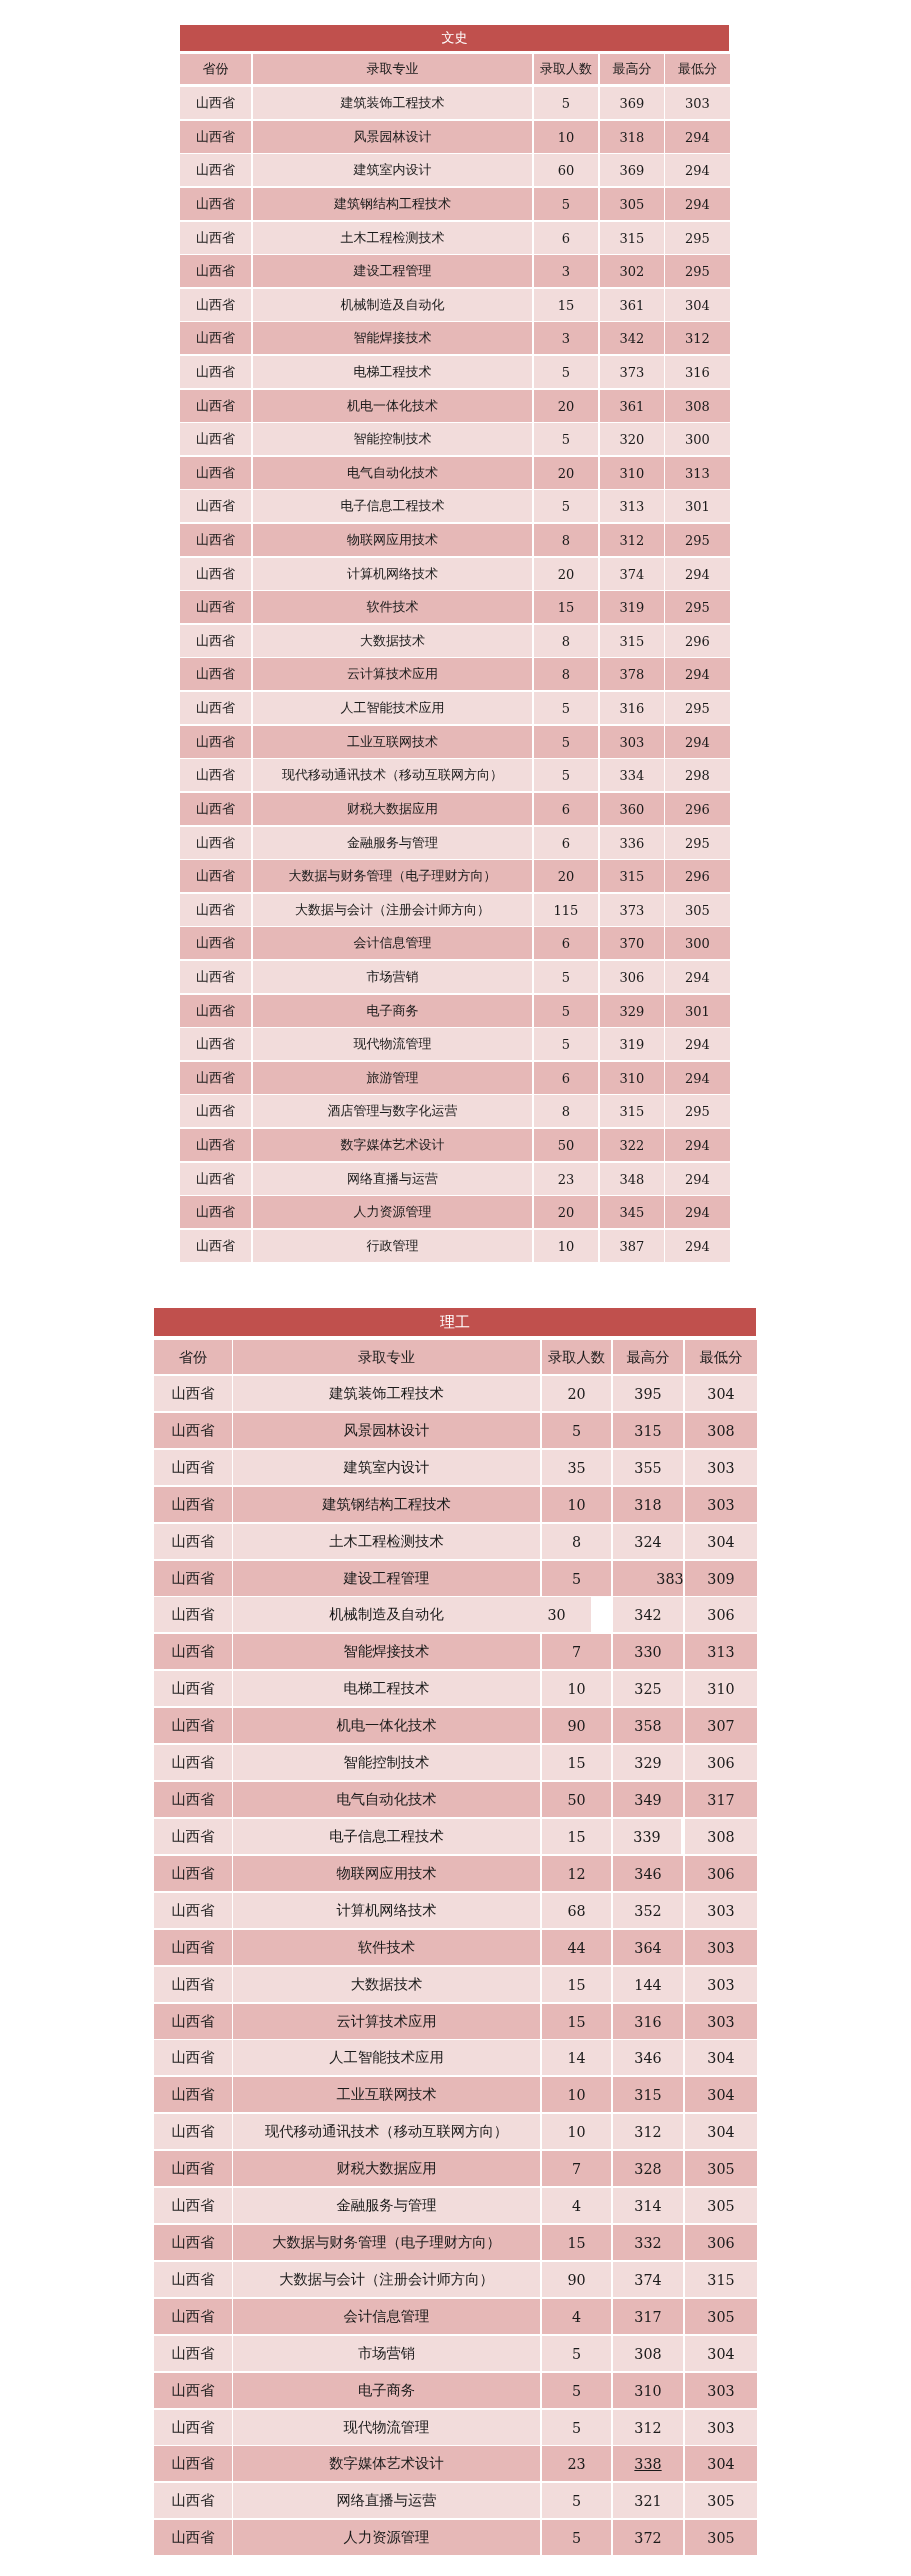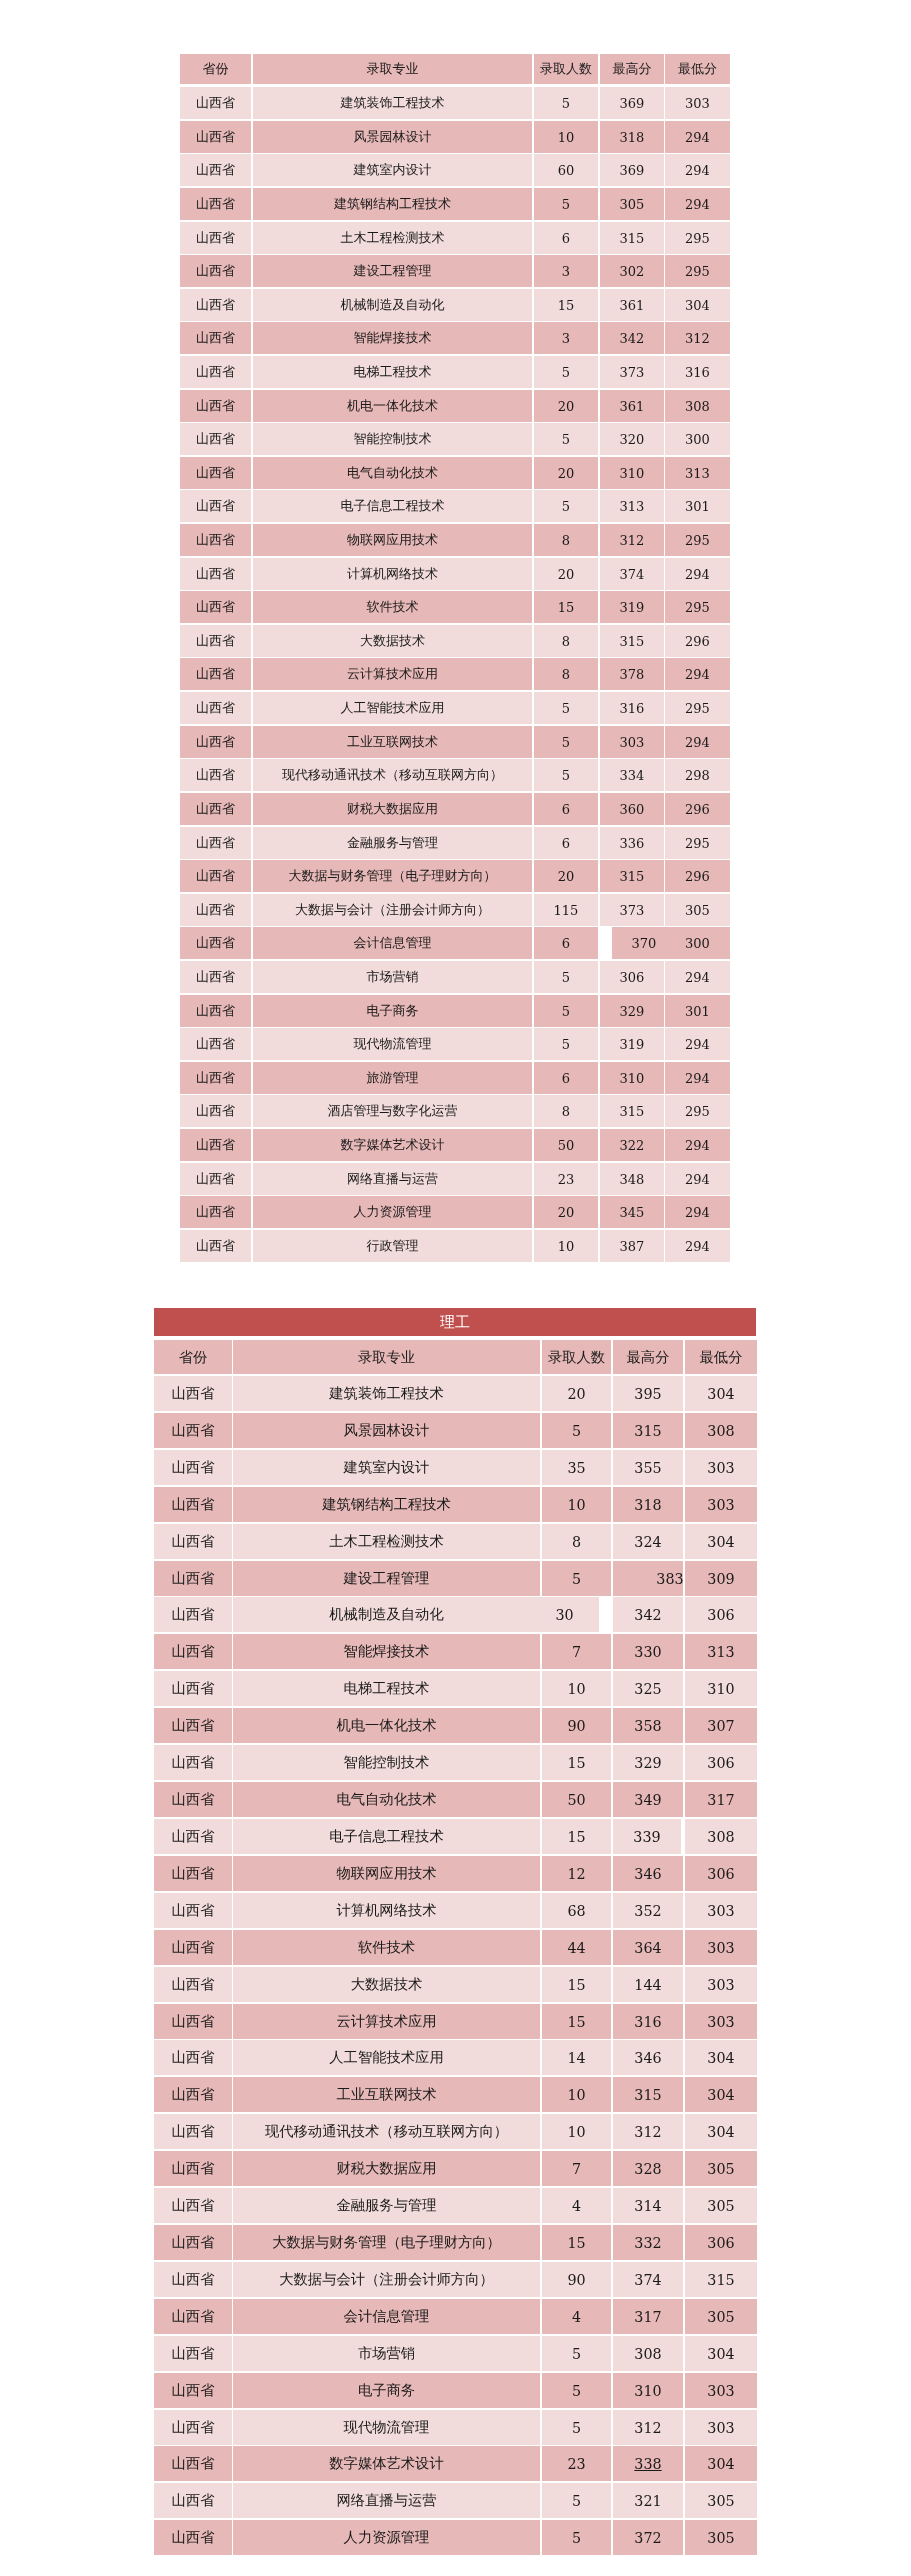--- a/index.html
+++ b/index.html
@@ -11,20 +11,21 @@
   .row { position: absolute; left: 0; right: 0; display: block; }
   .cell { position: absolute; top: 0; bottom: 0; display: flex; align-items: center;
           justify-content: center; box-sizing: border-box; white-space: nowrap; }
   .row.hdr .cell, .row.dark .cell { background: #E6B8B7; }
   .row.light .cell { background: #F2DCDB; }
 </style>
 </head>
 <body>
 
 <div class="tbl" id="t0" style="left: 180px; top: 25px; width: 550px; height: 1237px;">
+    <div class="title-bar" style="top: 0px; width: 549px; height: 26px; font-size: 13px;">文史</div>
     <div class="row hdr" style="top: 29px; height: 30px;">
       <div class="cell" style="left: 0px; width: 71px; font-size: 13px;">省份</div>
       <div class="cell" style="left: 73px; width: 279px; font-size: 13px;">录取专业</div>
       <div class="cell" style="left: 354px; width: 64px; font-size: 13px;">录取人数</div>
       <div class="cell" style="left: 420px; width: 64px; font-size: 13px;">最高分</div>
       <div class="cell" style="left: 485px; width: 65px; font-size: 13px;">最低分</div>
     </div>
     <div class="row light" style="top: 62px; height: 32px;">
       <div class="cell" style="left: 0px; width: 71px; font-size: 13px;">山西省</div>
       <div class="cell" style="left: 73px; width: 279px; font-size: 13px;">建筑装饰工程技术</div>
@@ -197,21 +198,21 @@
       <div class="cell" style="left: 0px; width: 71px; font-size: 13px;">山西省</div>
       <div class="cell" style="left: 73px; width: 279px; font-size: 13px;">大数据与会计（注册会计师方向）</div>
       <div class="cell" style="left: 354px; width: 64px; font-size: 13px;">115</div>
       <div class="cell" style="left: 420px; width: 64px; font-size: 13px;">373</div>
       <div class="cell" style="left: 485px; width: 65px; font-size: 13px;">305</div>
     </div>
     <div class="row dark" style="top: 902px; height: 32px;">
       <div class="cell" style="left: 0px; width: 71px; font-size: 13px;">山西省</div>
       <div class="cell" style="left: 73px; width: 279px; font-size: 13px;">会计信息管理</div>
       <div class="cell" style="left: 354px; width: 64px; font-size: 13px;">6</div>
-      <div class="cell" style="left: 432px; width: 64px; font-size: 13px;">370</div>
+      <div class="cell" style="left: 420px; width: 64px; font-size: 13px;">370</div>
       <div class="cell" style="left: 485px; width: 65px; font-size: 13px;">300</div>
     </div>
     <div class="row light" style="top: 936px; height: 32px;">
       <div class="cell" style="left: 0px; width: 71px; font-size: 13px;">山西省</div>
       <div class="cell" style="left: 73px; width: 279px; font-size: 13px;">市场营销</div>
       <div class="cell" style="left: 354px; width: 64px; font-size: 13px;">5</div>
       <div class="cell" style="left: 420px; width: 64px; font-size: 13px;">306</div>
       <div class="cell" style="left: 485px; width: 65px; font-size: 13px;">294</div>
     </div>
     <div class="row dark" style="top: 970px; height: 32px;">
@@ -318,21 +319,21 @@
     <div class="row dark" style="top: 253px; height: 35px;">
       <div class="cell" style="left: 0px; width: 78px; font-size: 14.3px;">山西省</div>
       <div class="cell" style="left: 79px; width: 307px; font-size: 14.3px;">建设工程管理</div>
       <div class="cell" style="left: 388px; width: 69px; font-size: 14.3px;">5</div>
       <div class="cell" style="left: 459px; width: 70px; font-size: 14.3px; padding-left: 44px;">383</div>
       <div class="cell" style="left: 531px; width: 72px; font-size: 14.3px;">309</div>
     </div>
     <div class="row light" style="top: 289px; height: 35px;">
       <div class="cell" style="left: 0px; width: 78px; font-size: 14.3px;">山西省</div>
       <div class="cell" style="left: 79px; width: 307px; font-size: 14.3px;">机械制造及自动化</div>
-      <div class="cell" style="left: 376px; width: 69px; font-size: 14.3px;">30</div>
+      <div class="cell" style="left: 368px; width: 69px; font-size: 14.3px;">30</div>
       <div class="cell" style="left: 459px; width: 70px; font-size: 14.3px;">342</div>
       <div class="cell" style="left: 531px; width: 72px; font-size: 14.3px;">306</div>
     </div>
     <div class="row dark" style="top: 326px; height: 35px;">
       <div class="cell" style="left: 0px; width: 78px; font-size: 14.3px;">山西省</div>
       <div class="cell" style="left: 79px; width: 307px; font-size: 14.3px;">智能焊接技术</div>
       <div class="cell" style="left: 388px; width: 69px; font-size: 14.3px;">7</div>
       <div class="cell" style="left: 459px; width: 70px; font-size: 14.3px;">330</div>
       <div class="cell" style="left: 531px; width: 72px; font-size: 14.3px;">313</div>
     </div>

